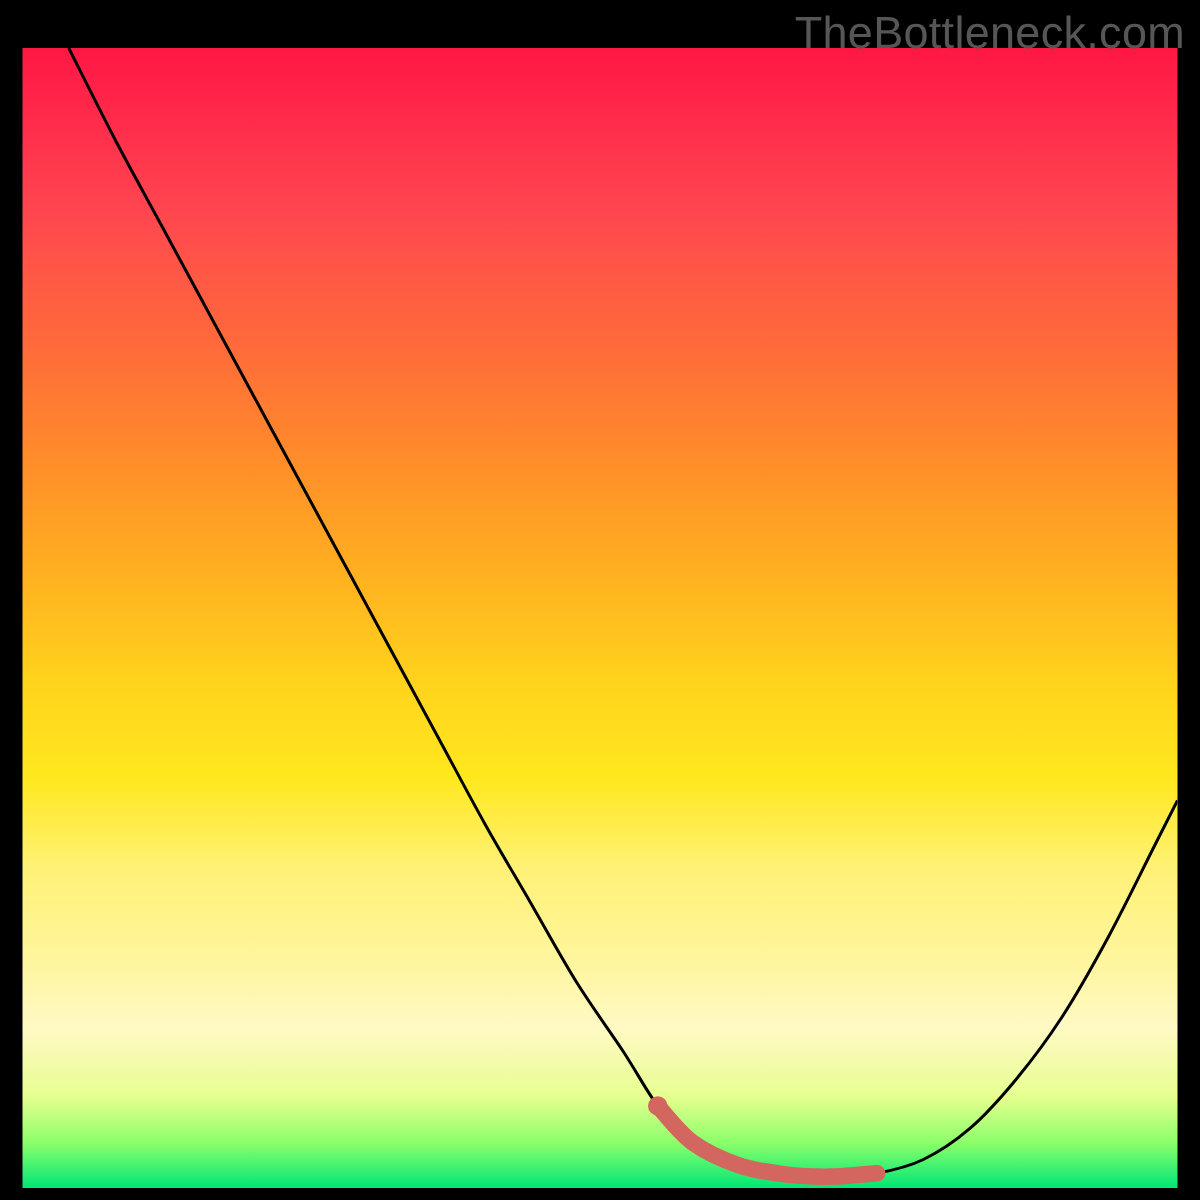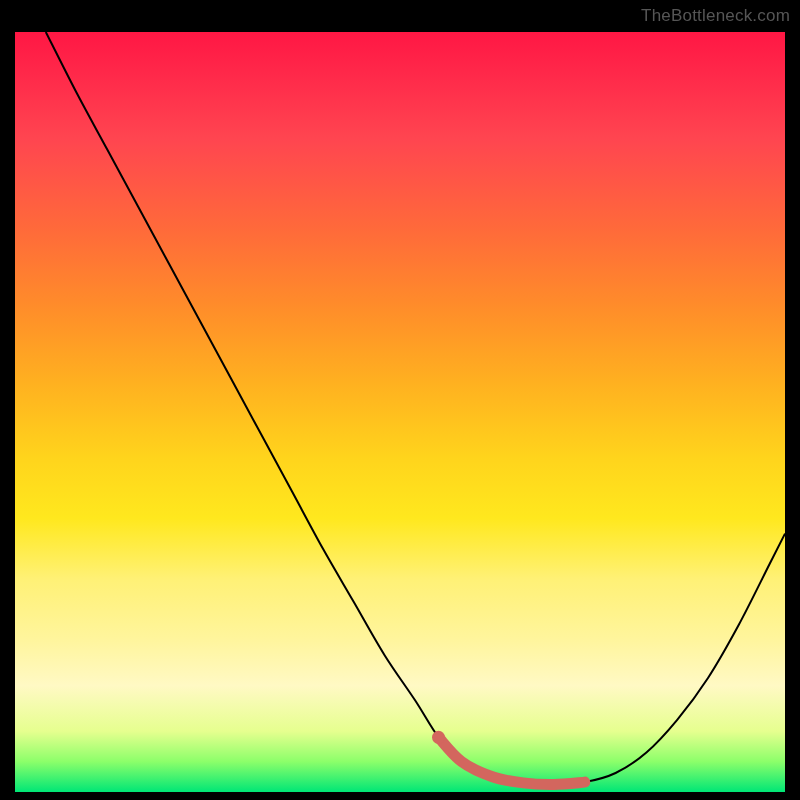--- a/index.html
+++ b/index.html
@@ -8,21 +8,21 @@
     position: relative;
     width: 800px;
     height: 800px;
     background: #000;
   }
   .watermark {
     position: absolute;
     top: 6px;
     right: 10px;
     font-family: Arial, Helvetica, sans-serif;
-    font-size: 17px;
+    font-size: 30px;
     font-weight: 500;
     color: #565656;
     letter-spacing: 0.2px;
     z-index: 10;
   }
   .plot-area {
     position: absolute;
     left: 15px;
     top: 32px;
     width: 770px;

